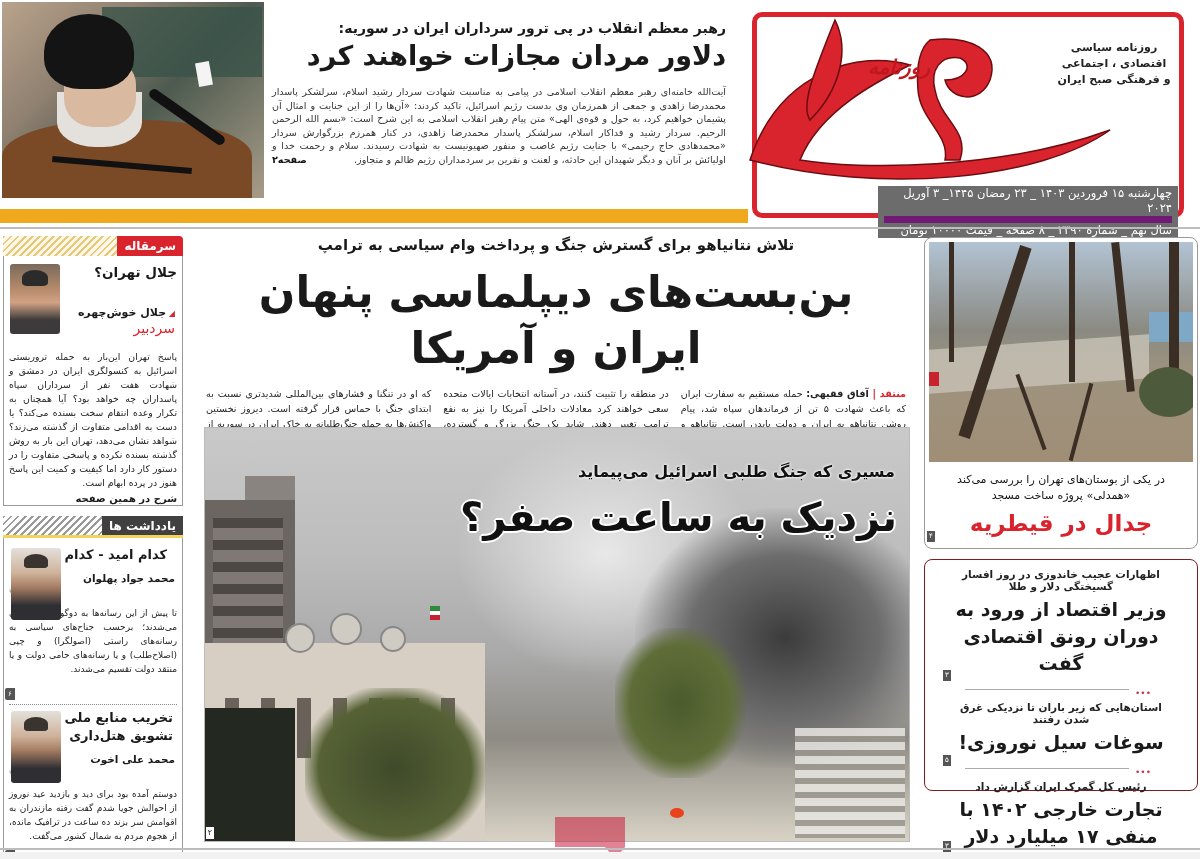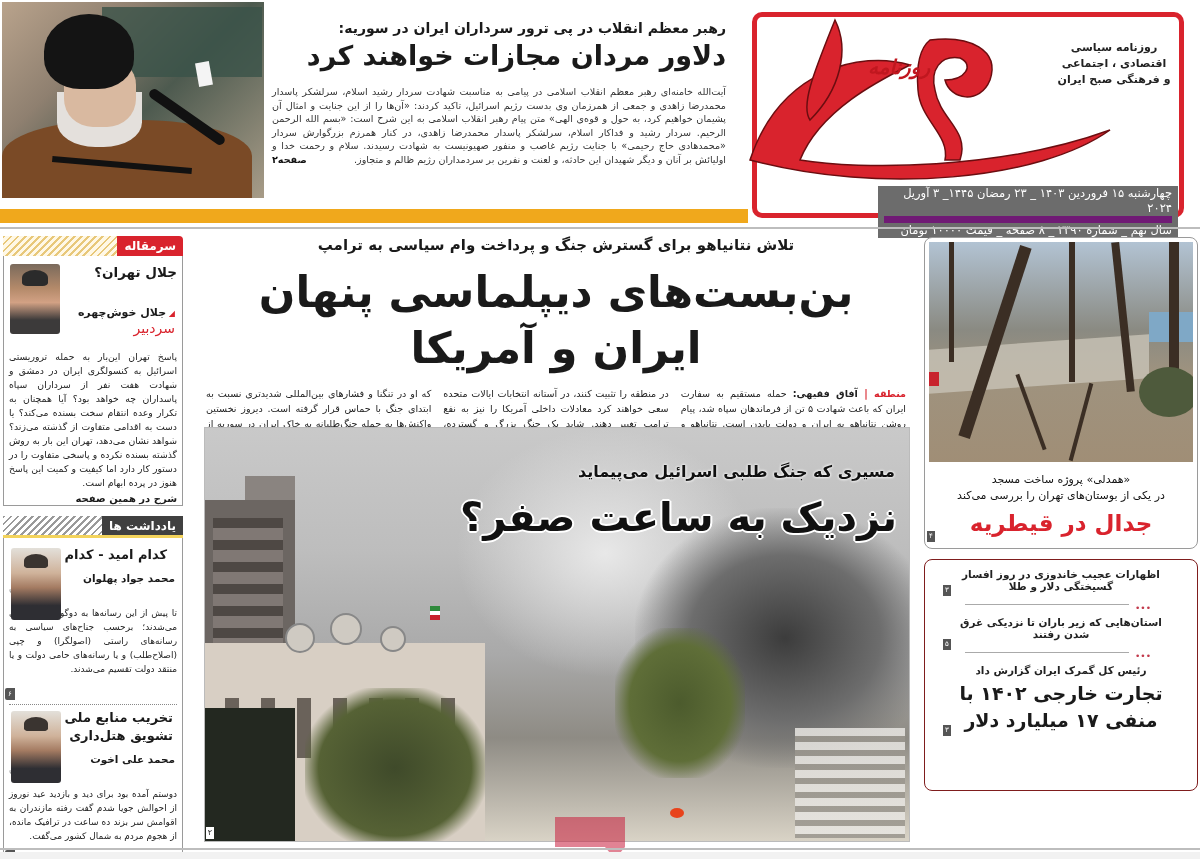--- a/index.html
+++ b/index.html
@@ -228,21 +228,21 @@
       </div>
     </div>
   </div>
 </div>
 
 <div class="col-center">
   <div class="main-kicker">تلاش نتانیاهو برای گسترش جنگ و پرداخت وام سیاسی به ترامپ</div>
   <div class="main-headline">بن‌بست‌های دیپلماسی پنهان ایران و آمریکا</div>
   <div class="main-cols">
     <div class="mcol">
-      <span class="byline-src">منطقه</span><span class="byline-name">آفاق فقیهی:</span>
+      <span class="byline-src">منتقد</span><span class="byline-name">آفاق فقیهی:</span>
       <span>حمله مستقیم به سفارت ایران که باعث شهادت ۵ تن از فرماندهان سپاه شد، پیام روشن نتانیاهو به ایران و دولت بایدن است. نتانیاهو و تندروهای اسرائیلی که در گام اول موفق شدند حضور نظامی آمریکا</span>
     </div>
     <div class="mcol">
       <span>در منطقه را تثبیت کنند، در آستانه انتخابات ایالات متحده سعی خواهند کرد معادلات داخلی آمریکا را نیز به نفع ترامپ تغییر دهند. شاید یک جنگ بزرگ و گسترده، مهمترین خواسته اسرائیل در شرایطی باشد</span>
     </div>
     <div class="mcol">
       <span>که او در تنگنا و فشارهای بین‌المللی شدیدتری نسبت به ابتدای جنگ با حماس قرار گرفته است. دیروز نخستین واکنش‌ها به حمله جنگ‌طلبانه به خاک ایران در سوریه از سوی آمریکا و ایران قابل تامل بود.</span>
       <span class="pageref">صفحه ۲</span>
     </div>
   </div>
@@ -280,35 +280,37 @@
       <div class="trunk" style="left:140px;top:0;width:6px;height:140px;"></div>
       <div class="trunk" style="left:190px;top:0;width:8px;height:150px;transform:rotate(-6deg);"></div>
       <div class="trunk" style="left:240px;top:0;width:10px;height:130px;"></div>
       <div class="trunk" style="left:20px;top:0;width:5px;height:120px;"></div>
       <div class="trunk" style="left:100px;top:130px;width:4px;height:80px;transform:rotate(-20deg);"></div>
       <div class="trunk" style="left:150px;top:140px;width:4px;height:80px;transform:rotate(15deg);"></div>
       <div class="bush"></div>
       <div class="redsign"></div>
     </div>
     <div class="park-caption">
+      <div>در یکی از بوستان‌های تهران را بررسی می‌کند</div>
       <div>«همدلی» پروژه ساخت مسجد</div>
-      <div>در یکی از بوستان‌های تهران را بررسی می‌کند</div>
     </div>
     <div class="park-headline">جدال در قیطریه</div>
     <div class="park-page">۴</div>
   </div>
 
   <div class="briefs-card">
     <div class="brief">
       <div class="brief-kicker">اظهارات عجیب خاندوزی در روز افسار گسیختگی دلار و طلا</div>
+      <div class="brief-headline">وزیر اقتصاد از ورود به دوران رونق اقتصادی گفت</div>
       <div class="brief-page" style="bottom:-4px;">۳</div>
     </div>
     <div class="brief-sep"><span>•••</span></div>
     <div class="brief">
       <div class="brief-kicker">استان‌هایی که زیر باران تا نزدیکی غرق شدن رفتند</div>
+      <div class="brief-headline">سوغات سیل نوروزی!</div>
       <div class="brief-page" style="bottom:-10px;">۵</div>
     </div>
     <div class="brief-sep"><span>•••</span></div>
     <div class="brief">
       <div class="brief-kicker">رئیس کل گمرک ایران گزارش داد</div>
       <div class="brief-headline">تجارت خارجی ۱۴۰۲ با منفی ۱۷ میلیارد دلار</div>
       <div class="brief-page" style="bottom:-2px;">۳</div>
     </div>
   </div>
 </div>

